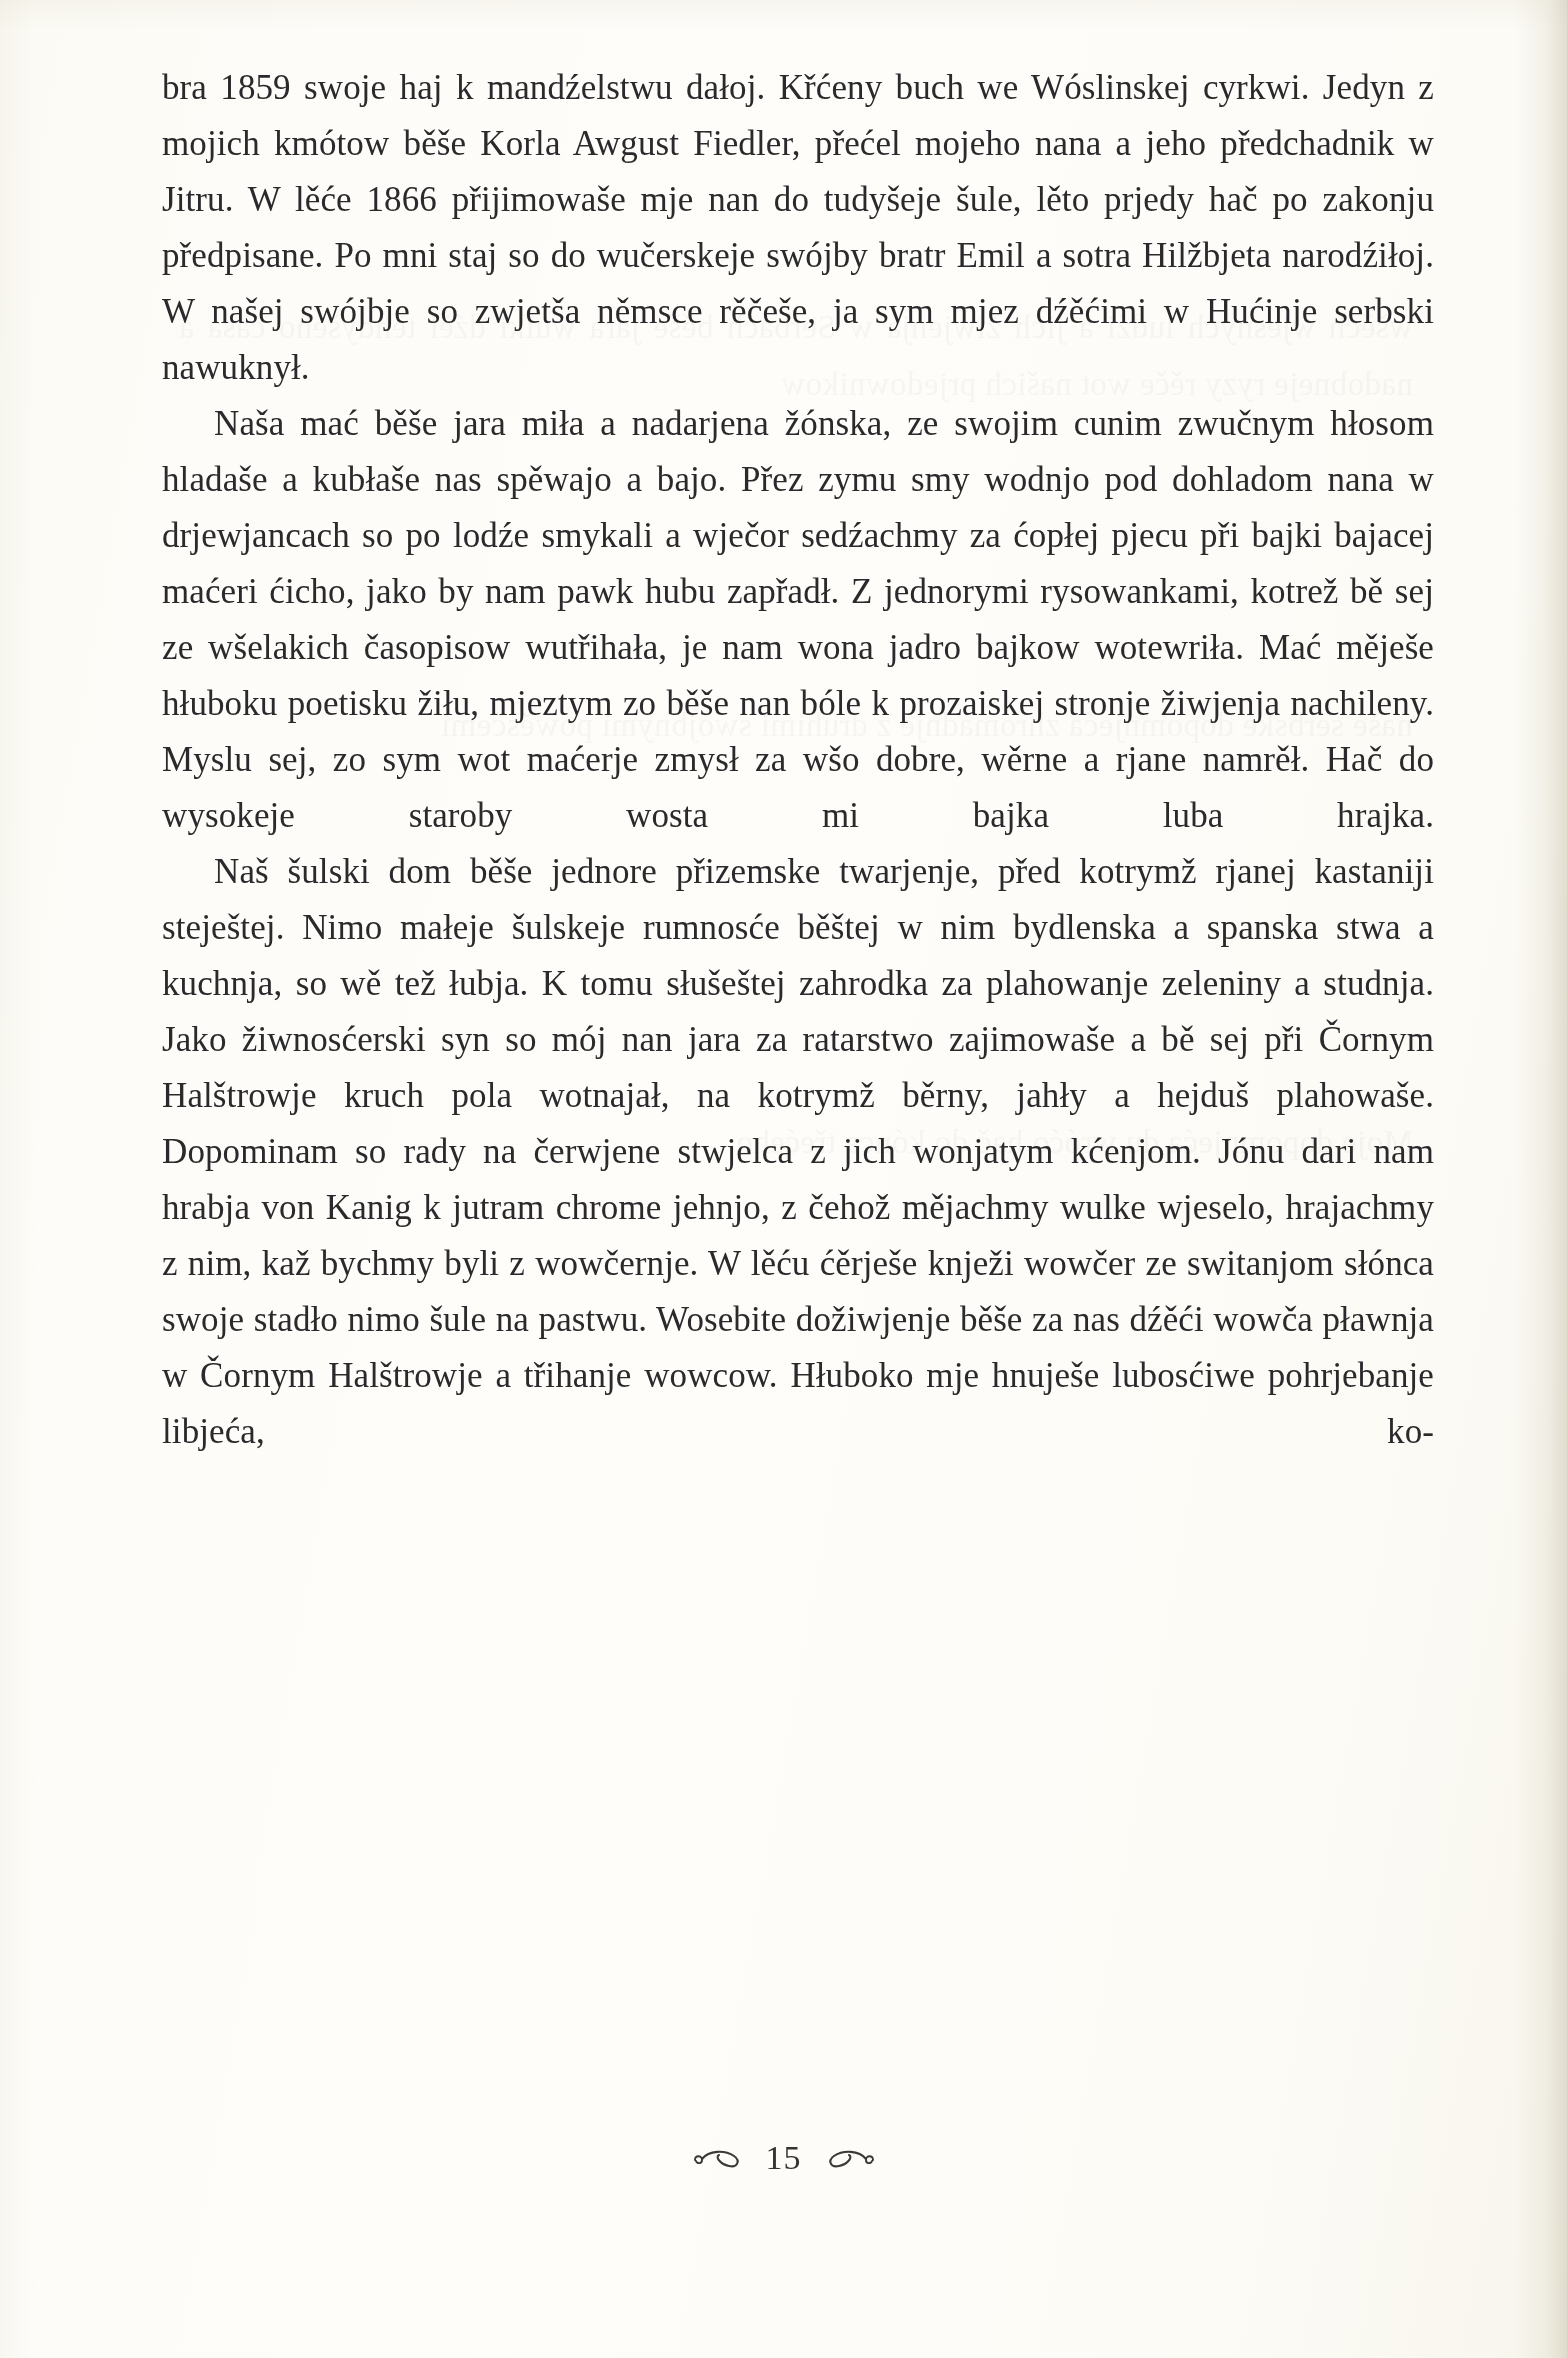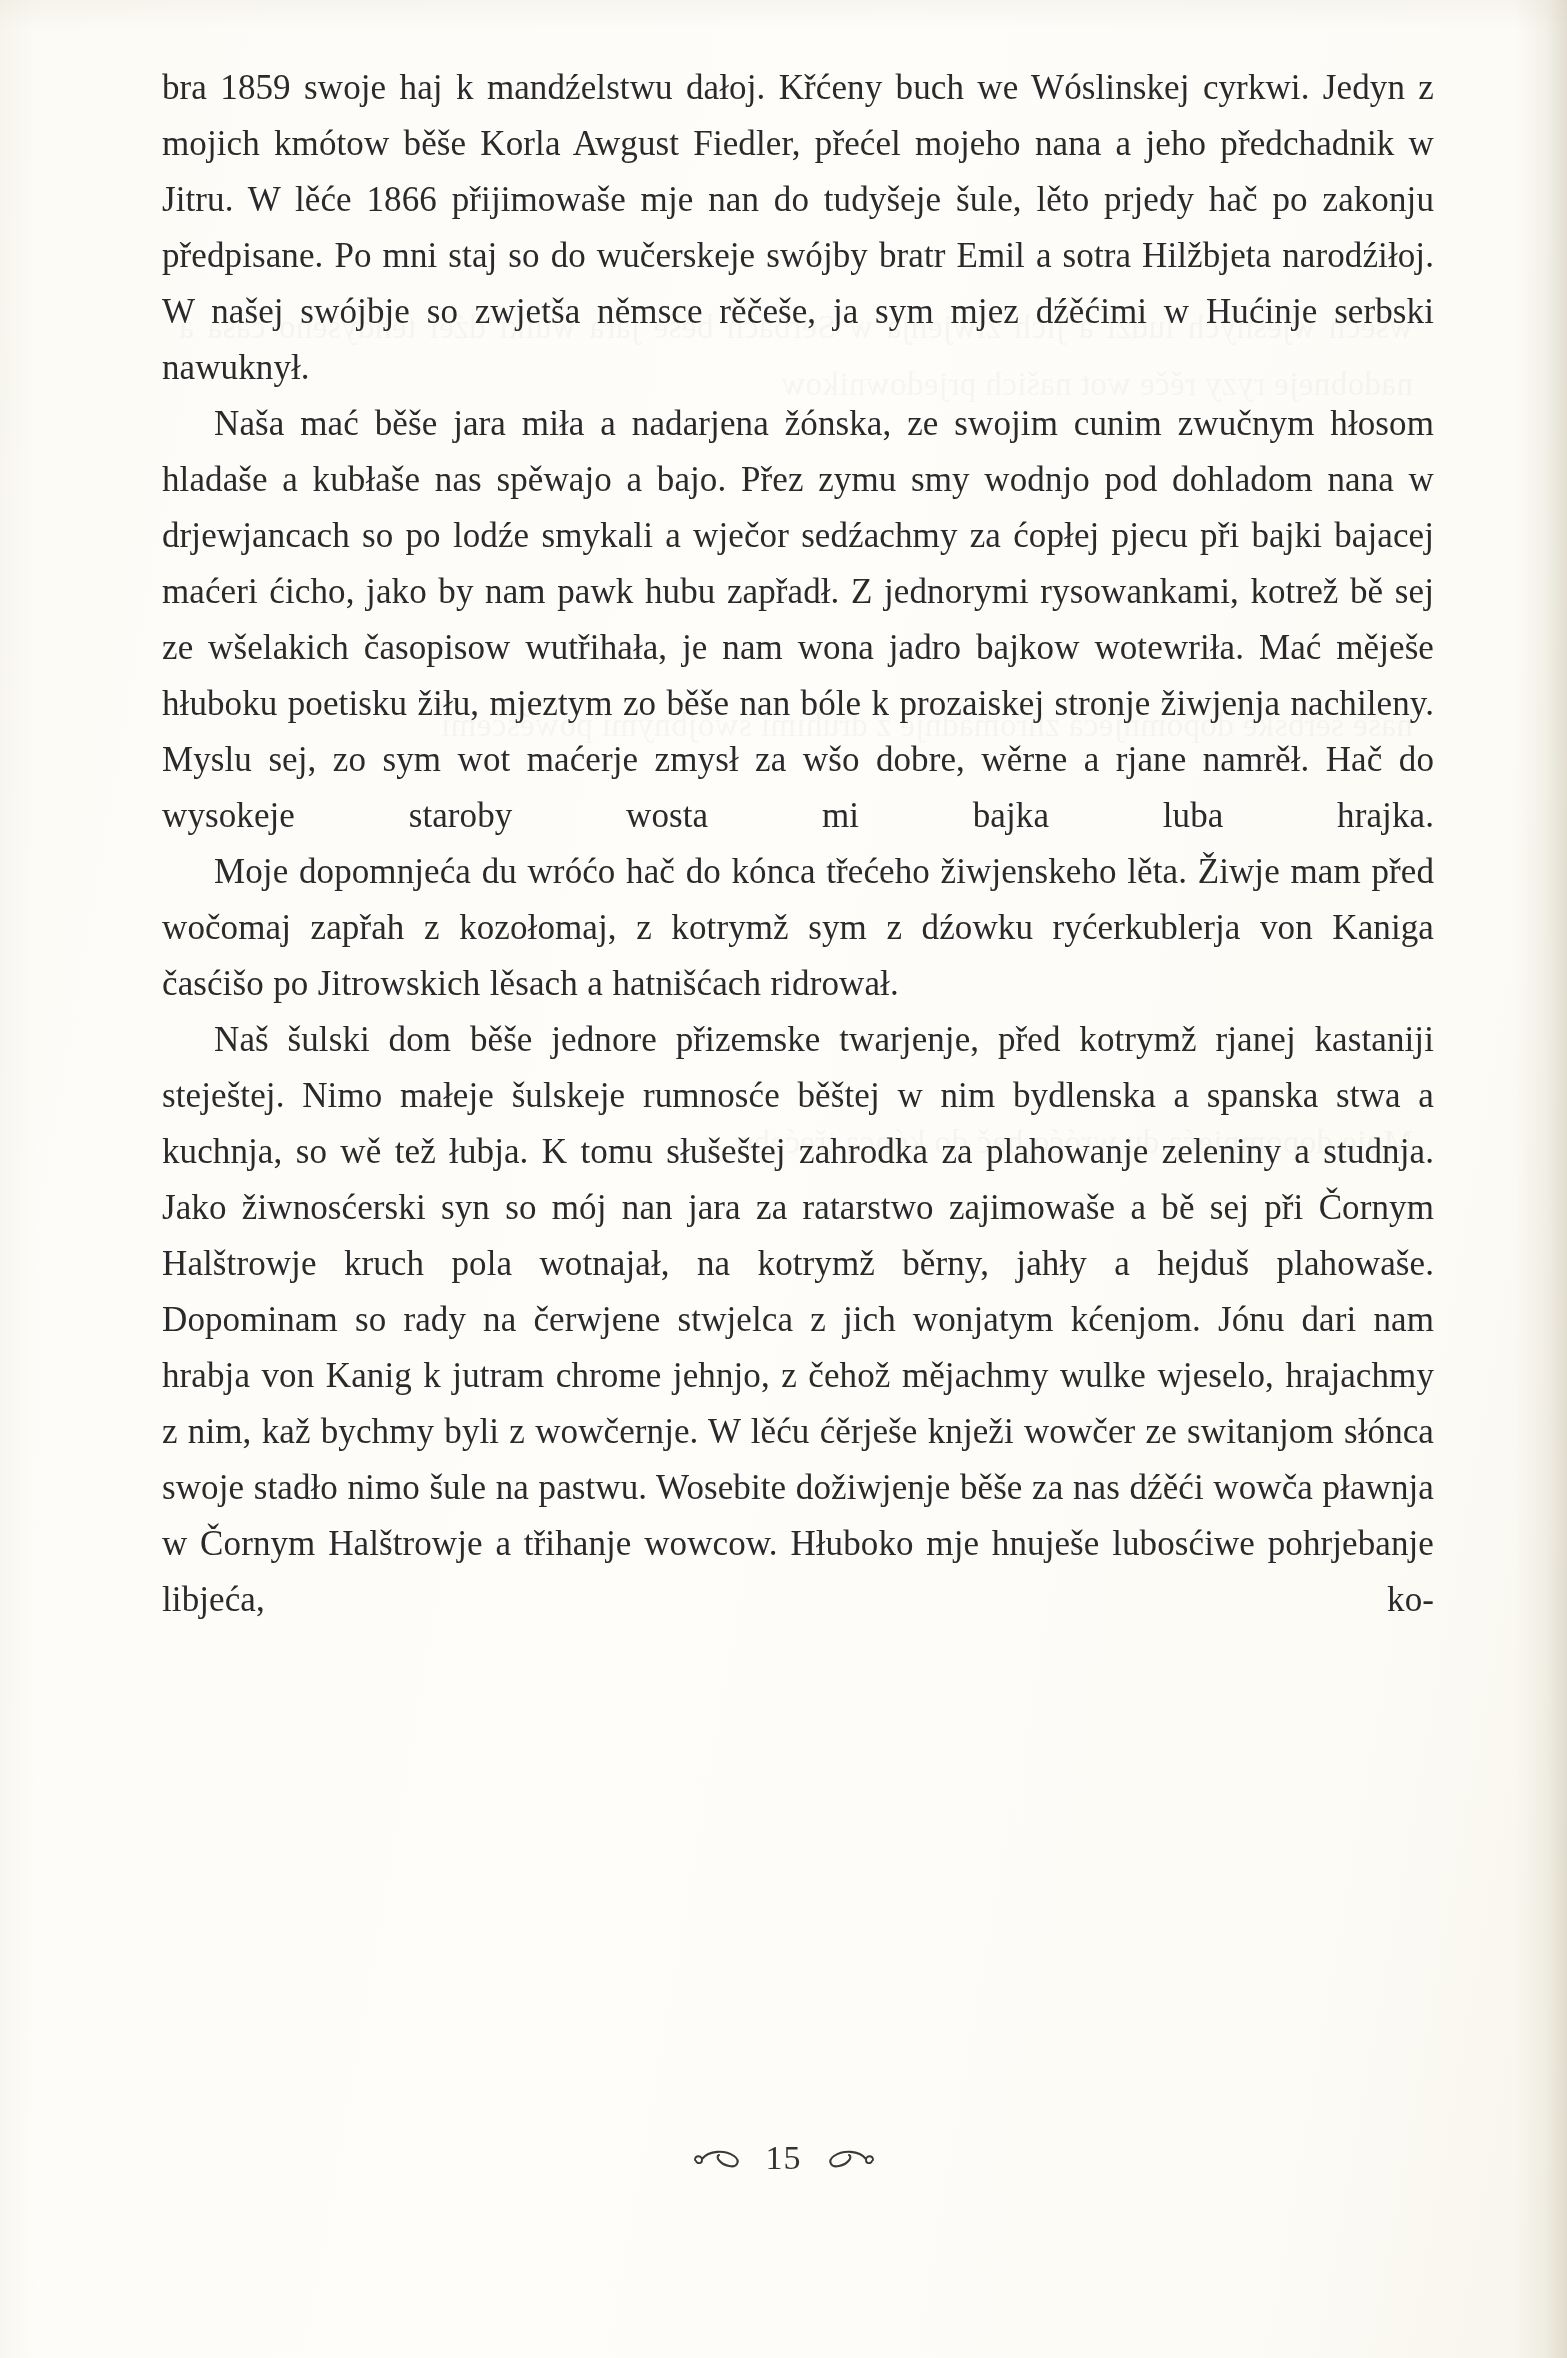--- a/index.html
+++ b/index.html
@@ -138,21 +138,20 @@
   <div class="bleed-through" style="top:1114px;">
     Moje dopomnjeća du wróćo hač do kónca třećeho
   </div>
 
   <div class="text-block">
 
     <p class="para continues">bra 1859 swoje haj k mandźelstwu dałoj. Křćeny buch we Wóslinskej cyrkwi. Jedyn z mojich kmótow běše Korla Awgust Fiedler, přećel mojeho nana a jeho předchadnik w Jitru. W lěće 1866 přijimowaše mje nan do tudyšeje šule, lěto prjedy hač po zakonju předpisane. Po mni staj so do wučerskeje swójby bratr Emil a sotra Hilžbjeta narodźiłoj. W našej swójbje so zwjetša němsce rěčeše, ja sym mjez dźěćimi w Hućinje serbski nawuknył.</p>
 
     <p class="para indent continues">Naša mać běše jara miła a nadarjena žónska, ze swojim cunim zwučnym hłosom hladaše a kubłaše nas spěwajo a bajo. Přez zymu smy wodnjo pod dohladom nana w drjewjancach so po lodźe smykali a wječor sedźachmy za ćopłej pjecu při bajki bajacej maćeri ćicho, jako by nam pawk hubu zapřadł. Z jednorymi rysowankami, kotrež bě sej ze wšelakich časopisow wutřihała, je nam wona jadro bajkow wotewriła. Mać mějеše hłuboku poetisku žiłu, mjeztym zo běše nan bóle k prozaiskej stronje žiwjenja nachileny. Myslu sej, zo sym wot maćerje zmysł za wšo dobre, wěrne a rjane namrěł. Hač do wysokeje staroby wosta mi bajka luba hrajka.</p>
 
-    <p class="para indent">Moje dopomnjeća du wróćo hač do kónca třećeho žiwjenskeho lěta. Žiwje mam před wočomaj zapřah z kozołomaj, z kotrymž sym z dźowku ryćerkublerja von Kaniga časćišo po Jitrowskich lěsach a hatnišćach ridrował.</p>
 
     <p class="para indent continues">Naš šulski dom běše jednore přizemske twarjenje, před kotrymž rjanej kastaniji steještej. Nimo małeje šulskeje rumnosće běštej w nim bydlenska a spanska stwa a kuchnja, so wě tež łubja. K tomu słušeštej zahrodka za plahowanje zeleniny a studnja. Jako žiwnosćerski syn so mój nan jara za ratarstwo zajimowaše a bě sej při Čornym Halštrowje kruch pola wotnajał, na kotrymž běrny, jahły a hejduš plahowaše. Dopominam so rady na čerwjene stwjelca z jich wonjatym kćenjom. Jónu dari nam hrabja von Kanig k jutram chrome jehnjo, z čehož mějachmy wulke wjeselo, hrajachmy z nim, kaž bychmy byli z wowčernje. W lěću ćěrješe knježi wowčer ze switanjom słónca swoje stadło nimo šule na pastwu. Wosebite dožiwjenje běše za nas dźěći wowča pławnja w Čornym Halštrowje a třihanje wowcow. Hłuboko mje hnuješe lubosćiwe pohrjebanje libjeća, ko-</p>
 
   </div>
 
   <div class="page-footer">
 
     <span class="flourish">
       <svg viewBox="0 0 62 30" width="62" height="30" aria-hidden="true">
         <path d="M6 17 C6 12, 13 12, 13 17 C13 21, 8 21, 7 18" fill="none" stroke="currentColor" stroke-width="1.9" stroke-linecap="round"></path>

